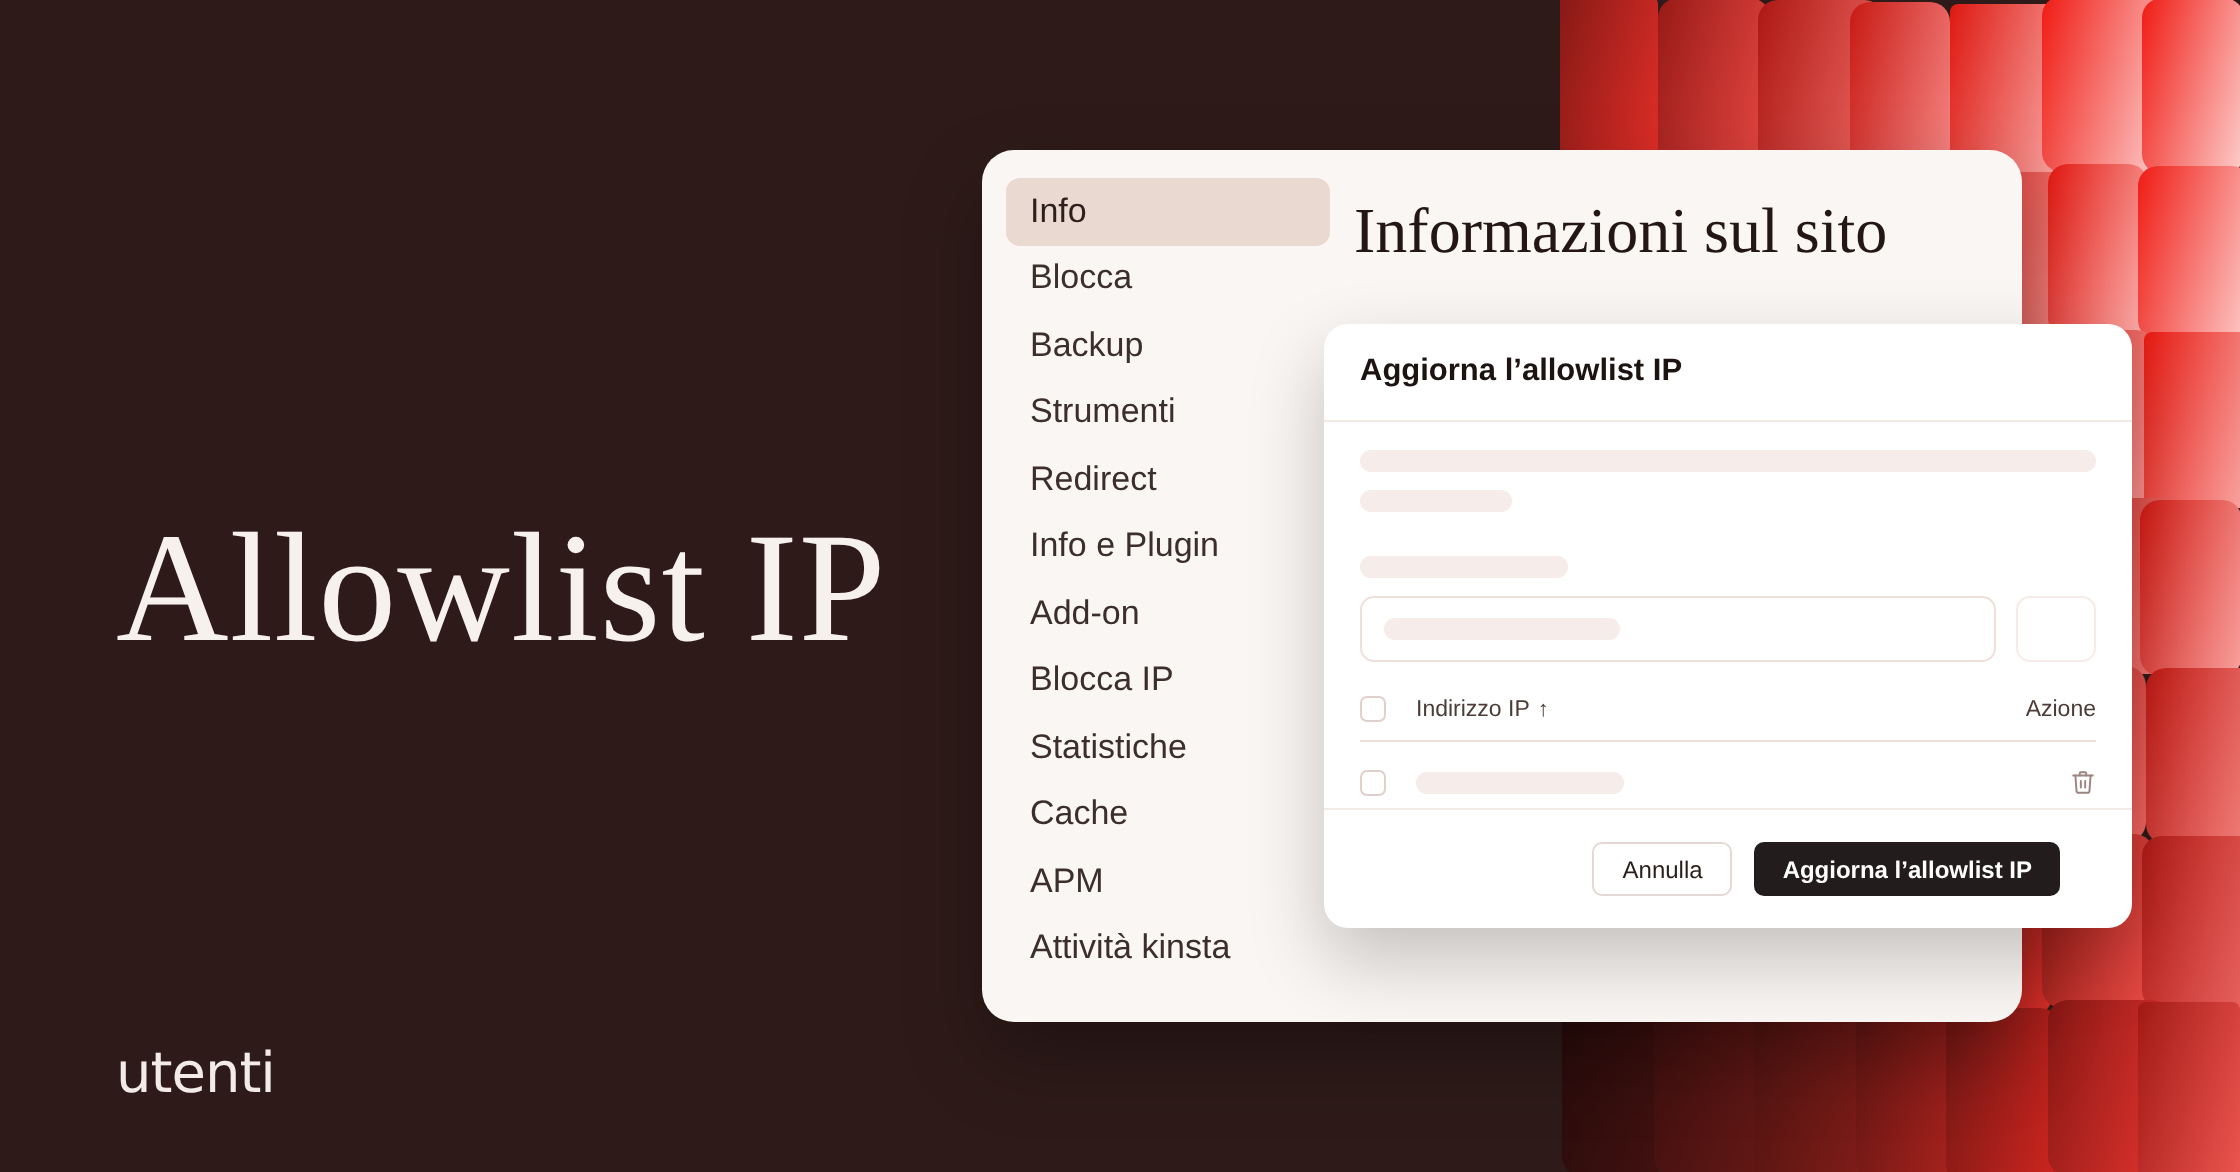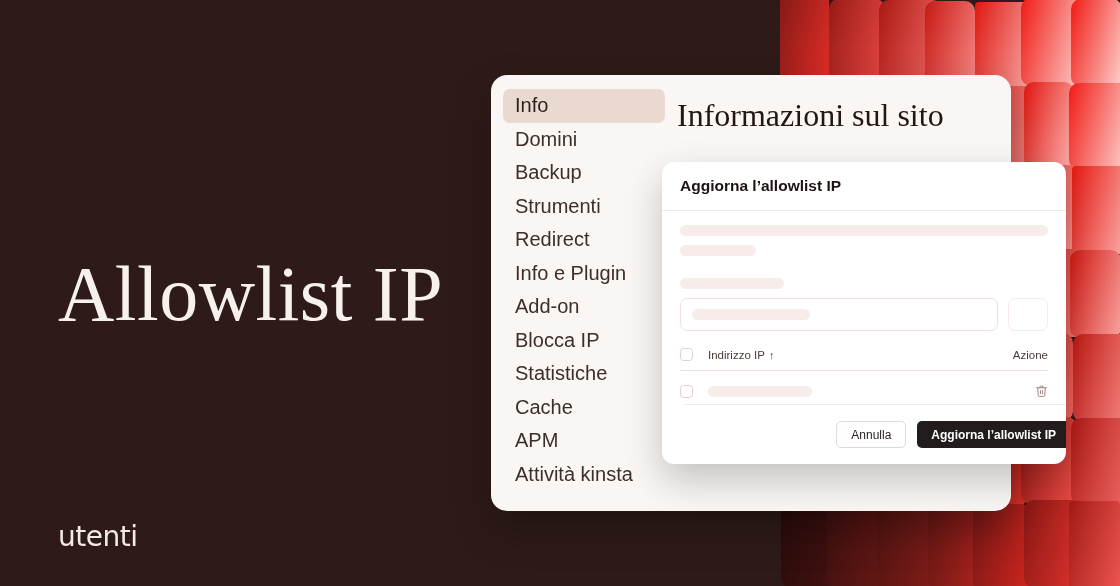--- a/index.html
+++ b/index.html
@@ -84,21 +84,21 @@
     width: 186px;
     height: 100%;
     padding: 14px 12px 0 12px;
   }
   .nav-item {
     height: 33.5px;
     display: flex;
     align-items: center;
     padding: 0 12px;
     border-radius: 7px;
-    font-size: 20px;
+    font-size: 17px;
     color: #3c2e2b;
     white-space: nowrap;
   }
   .nav-item.active {
     background: #ead9d0;
     color: #2c1f1c;
   }
 
   #content-title {
     position: absolute;
@@ -227,22 +227,21 @@
     position: absolute;
     left: 0;
     bottom: 0;
     width: 100%;
     height: 60px;
     border-top: 1px solid #f2ebe8;
     display: flex;
     align-items: center;
     justify-content: flex-end;
     gap: 11px;
-    padding: 0 18px;
-    margin-left: 22px;
+    padding: 0 36px;
   }
   #cancel-button {
     height: 27px;
     padding: 0 14px;
     border: 1px solid #e4d9d5;
     border-radius: 5px;
     background: #fff;
     font-size: 12px;
     color: #2b1f1c;
     font-family: "Liberation Sans", sans-serif;
@@ -323,21 +322,21 @@
   <div id="logo">
     <span id="logo-text">utenti</span>
   </div>
 
   <div id="app-card">
     <div id="sidebar">
         <div class="nav-item active">
           <span>Info</span>
         </div>
         <div class="nav-item">
-          <span>Domini</span>
+          <span>Blocca</span>
         </div>
         <div class="nav-item">
           <span>Backup</span>
         </div>
         <div class="nav-item">
           <span>Strumenti</span>
         </div>
         <div class="nav-item">
           <span>Redirect</span>
         </div>

